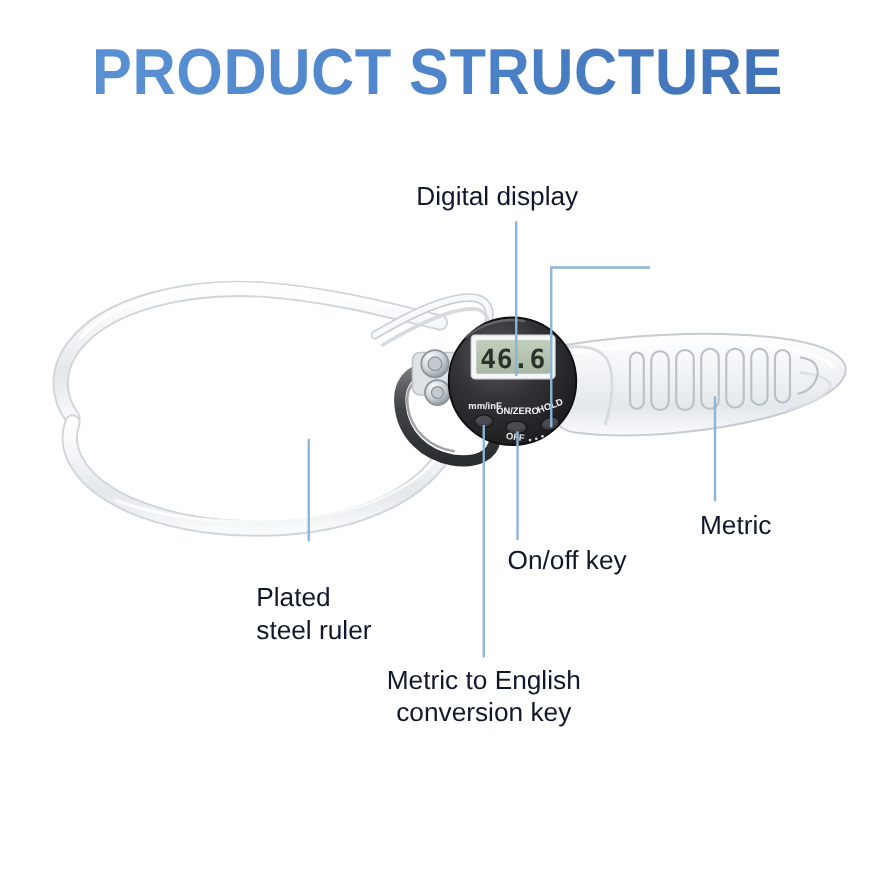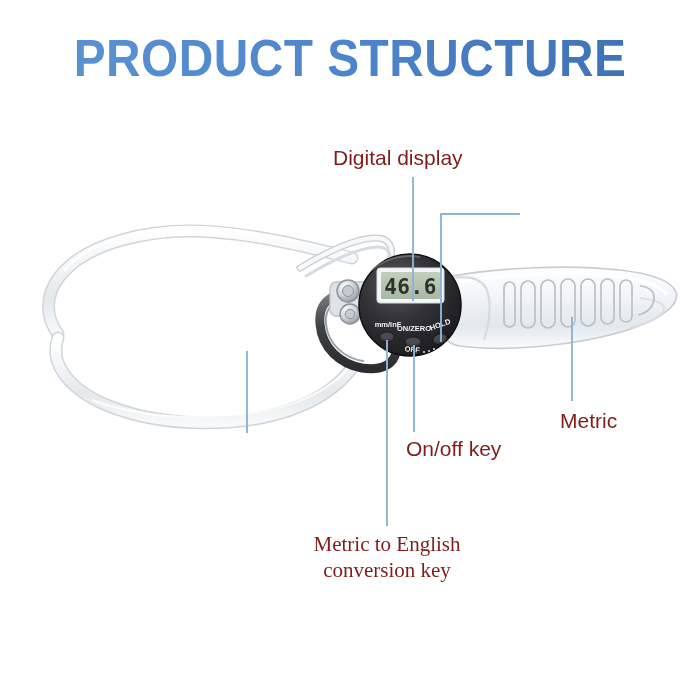--- a/index.html
+++ b/index.html
@@ -29,21 +29,21 @@
     color:transparent;
     -webkit-text-fill-color:transparent;
     white-space:nowrap;
     user-select:none;
   }
 
   
   .lbl{
     position:absolute;
     font-size:21px;
-    color:#7f1d1d;
+    color:#0f172a;
     line-height:1.22;
     white-space:pre-line;
     user-select:none;
   }
   .lbl.center{text-align:center;}
 
   
   #art{position:absolute;left:0;top:0;width:700px;height:700px;}
 </style>
 </head>
@@ -208,17 +208,19 @@
     </g>
   </svg>
 
   <div class="lbl" style="left:333px; top:145px;">Digital display</div>
 
 
   <div class="lbl" style="left:560px; top:408px;">Metric</div>
 
   <div class="lbl" style="left:406px; top:436px;">On/off key</div>
 
-
-  <div class="lbl center" style="left:272px; top:532px; width:230px;font-family:Liberation Serif, serif;">Metric to English
+  <div class="lbl" style="left:205px; top:466px;">Plated
+steel ruler</div>
+
+  <div class="lbl center" style="left:272px; top:532px; width:230px;">Metric to English
 conversion key</div>
 
 </div>
 
 </body></html>

